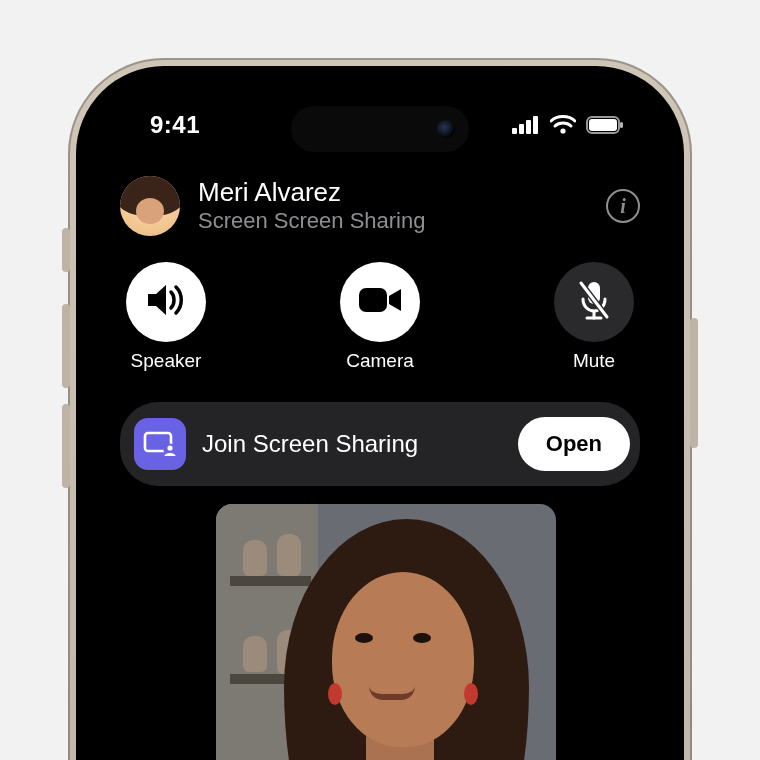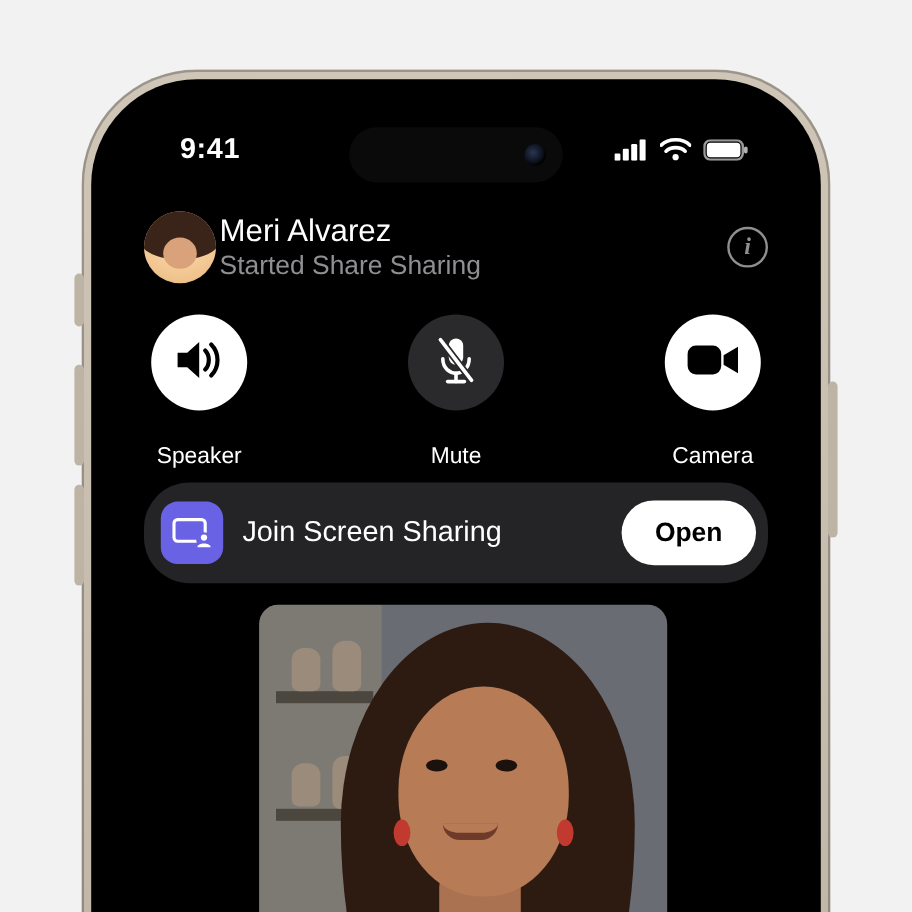--- a/index.html
+++ b/index.html
@@ -87,21 +87,21 @@
   .sb-time { font-size: 24px; letter-spacing: 0.5px; margin-left: 18px; }
   .sb-right { display: flex; align-items: center; gap: 10px; margin-right: 4px; }
   .sb-right svg { display: block; }
 
   
   .call-header {
     position: absolute;
     top: 90px; left: 24px; right: 24px;
     display: flex;
     align-items: center;
-    gap: 3px;
+    gap: 18px;
   }
   .avatar {
     width: 60px; height: 60px;
     border-radius: 50%;
     background: radial-gradient(circle at 50% 30%, #ffe8c9 0%, #f7cf9e 45%, #e9b97f 100%);
     position: relative;
     overflow: hidden;
     flex: 0 0 auto;
   }
   .avatar::before {
@@ -141,21 +141,21 @@
     position: absolute;
     top: 176px;
     left: 24px; right: 24px;
     display: flex;
     justify-content: space-between;
   }
   .ctrl {
     display: flex;
     flex-direction: column;
     align-items: center;
-    gap: 28px;
+    gap: 8px;
     width: 92px;
   }
   .ctrl .circle {
     width: 80px; height: 80px;
     border-radius: 50%;
     display: flex; align-items: center; justify-content: center;
   }
   .circle.white { background: #ffffff; color: #000; }
   .circle.dark  { background: #2a2a2c; color: #fff; }
   .circle.red   { background: #ff3b30; color: #fff; }
@@ -324,68 +324,68 @@
                 <rect x="34" y="6" width="3" height="6" rx="1.5" fill="#fff" opacity="0.7"></rect>
               </svg>
             </span>
           </div>
         </div>
 
         <div class="call-header">
           <div class="avatar"></div>
           <div class="caller-text">
             <div class="caller-name">Meri Alvarez</div>
-            <div class="caller-sub">Started Share Sharing</div>
+            <div class="caller-sub">Screen Screen Sharing</div>
           </div>
           <div class="info-btn">
             <span>i</span>
           </div>
         </div>
 
         <div class="controls">
 
           <div class="ctrl">
             <div class="circle white">
               <span>
                 <svg width="44" height="40" viewBox="0 0 44 40">
                   <path d="M4 14 H12 L22 5 V35 L12 26 H4 Z" fill="#000"></path>
                   <path d="M27 12 C31 16 31 24 27 28" stroke="#000" stroke-width="3.5" fill="none" stroke-linecap="round"></path>
                   <path d="M32 7 C39 14 39 26 32 33" stroke="#000" stroke-width="3.5" fill="none" stroke-linecap="round"></path>
                 </svg>
               </span>
             </div>
             <div class="label">Speaker</div>
+          </div>
+
+          <div class="ctrl">
+            <div class="circle white">
+              <span>
+                <svg width="46" height="32" viewBox="0 0 46 32">
+                  <rect x="2" y="4" width="28" height="24" rx="7" fill="#000"></rect>
+                  <path d="M32 12 L44 5 V27 L32 20 Z" fill="#000"></path>
+                </svg>
+              </span>
+            </div>
+            <div class="label">Camera</div>
           </div>
 
           <div class="ctrl">
             <div class="circle dark">
               <span>
                 <svg width="36" height="42" viewBox="0 0 36 42">
                   <rect x="12" y="3" width="12" height="22" rx="6" fill="#fff"></rect>
                   <path d="M7 20 C7 28 13 32 18 32 C23 32 29 28 29 20" stroke="#fff" stroke-width="3" fill="none" stroke-linecap="round"></path>
                   <line x1="18" y1="32" x2="18" y2="39" stroke="#fff" stroke-width="3" stroke-linecap="round"></line>
                   <line x1="11" y1="39" x2="25" y2="39" stroke="#fff" stroke-width="3" stroke-linecap="round"></line>
                   <line x1="5" y1="4" x2="31" y2="38" stroke="#2a2a2c" stroke-width="6" stroke-linecap="round"></line>
                   <line x1="5" y1="4" x2="31" y2="38" stroke="#fff" stroke-width="3" stroke-linecap="round"></line>
                 </svg>
               </span>
             </div>
             <div class="label">Mute</div>
-          </div>
-
-          <div class="ctrl">
-            <div class="circle white">
-              <span>
-                <svg width="46" height="32" viewBox="0 0 46 32">
-                  <rect x="2" y="4" width="28" height="24" rx="7" fill="#000"></rect>
-                  <path d="M32 12 L44 5 V27 L32 20 Z" fill="#000"></path>
-                </svg>
-              </span>
-            </div>
-            <div class="label">Camera</div>
           </div>
 
 
 
         </div>
 
         <div class="join-banner">
           <div class="join-icon">
             <svg width="34" height="28" viewBox="0 0 34 28">
               <rect x="2" y="3" width="26" height="18" rx="3" fill="none" stroke="#fff" stroke-width="2.6"></rect>

